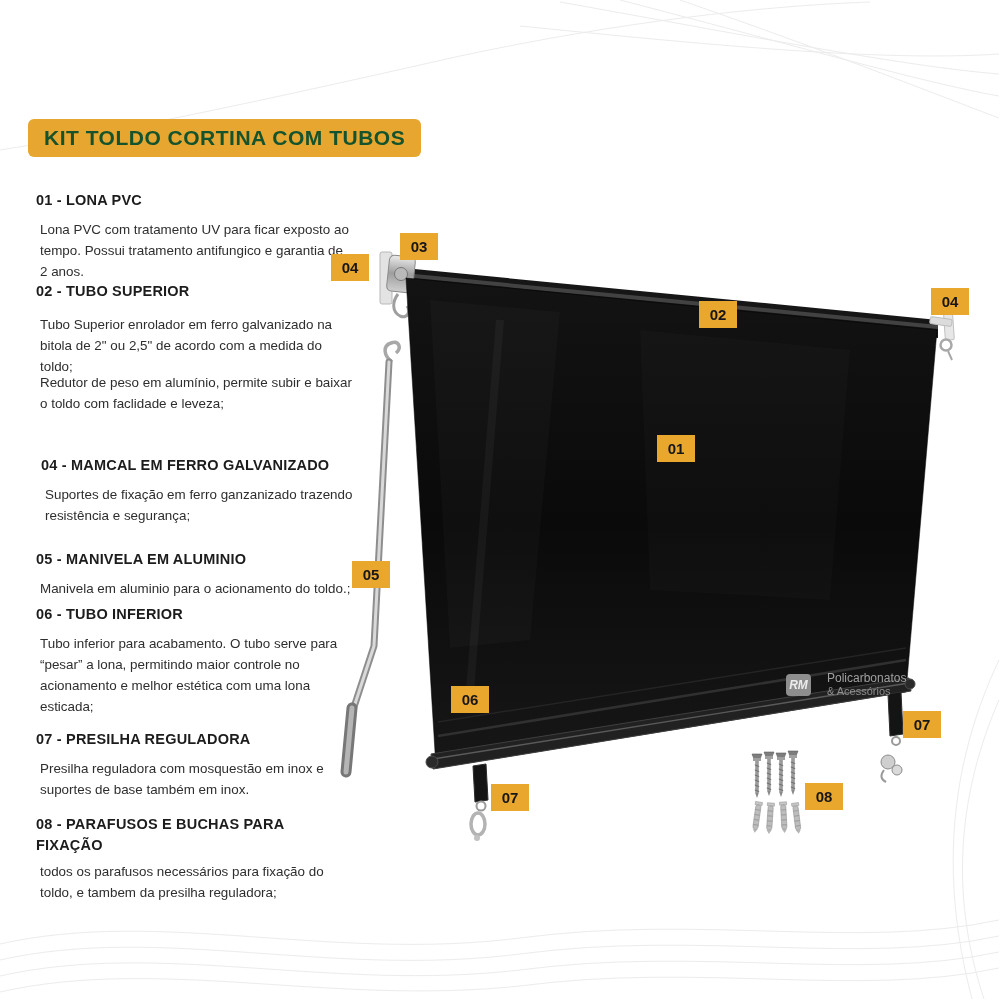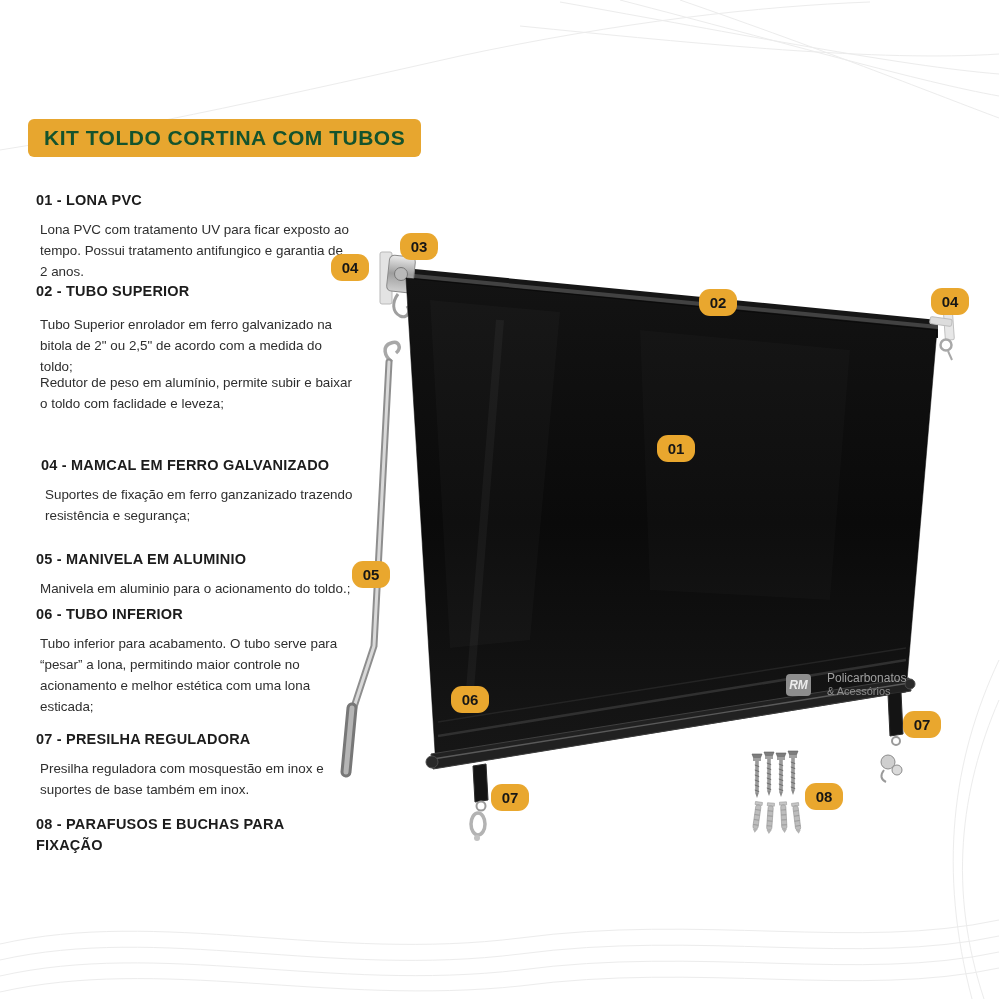--- a/index.html
+++ b/index.html
@@ -18,21 +18,21 @@
     white-space:nowrap;
   }
 
   .section{position:absolute;left:36px;width:322px;}
   .section h3{margin:0 0 9px 0;font-size:14.5px;line-height:1.45;font-weight:700;color:#1c1c1c;letter-spacing:.2px;}
   .section p{margin:4px;font-size:13.4px;line-height:1.56;color:#2e2e2e;}
   .section.s8 h3{max-width:248px;}
 
   .badge{
     position:absolute;min-width:38px;height:27px;padding:0 6px;box-sizing:border-box;
-    background:#E9A72E;border-radius:11px;
+    background:#E9A72E;border-radius:0;
     display:flex;align-items:center;justify-content:center;
     font-weight:700;font-size:15px;color:#161616;
   }
 
   .watermark{
     position:absolute;left:786px;top:672px;
     display:flex;align-items:center;gap:16px;
   }
   .wm-logo{
     width:25px;height:22px;background:#8e8e8e;border-radius:4px;
@@ -200,35 +200,36 @@
     <div class="section" style="top:604px">
       <h3>06 - TUBO INFERIOR</h3>
       <p>Tubo inferior para acabamento. O tubo serve para “pesar” a lona, permitindo maior controle no acionamento e melhor estética com uma lona esticada;</p>
     </div>
     <div class="section" style="top:729px">
       <h3>07 - PRESILHA REGULADORA</h3>
       <p>Presilha reguladora com mosquestão em inox e suportes de base também em inox.</p>
     </div>
     <div class="section s8" style="top:814px">
       <h3 style="margin-bottom:6px">08 - PARAFUSOS E BUCHAS PARA FIXAÇÃO</h3>
+      <p>todos os parafusos necessários para fixação do toldo, e tambem da presilha reguladora;</p>
     </div>
   </div>
 
   <div class="watermark">
     <span class="wm-logo">RM</span>
     <span class="wm-lines">
       <span class="wm-l1">Policarbonatos</span>
       <span class="wm-l2">&amp; Acessórios</span>
     </span>
   </div>
 
   <div>
     <div class="badge" style="left:400px;top:233px">03</div>
     <div class="badge" style="left:331px;top:254px">04</div>
-    <div class="badge" style="left:699px;top:289px">02</div>
+    <div class="badge" style="left:699px;top:301px">02</div>
     <div class="badge" style="left:931px;top:288px">04</div>
     <div class="badge" style="left:657px;top:435px">01</div>
     <div class="badge" style="left:352px;top:561px">05</div>
     <div class="badge" style="left:451px;top:686px">06</div>
     <div class="badge" style="left:491px;top:784px">07</div>
     <div class="badge" style="left:903px;top:711px">07</div>
     <div class="badge" style="left:805px;top:783px">08</div>
   </div>
 
 </div>

